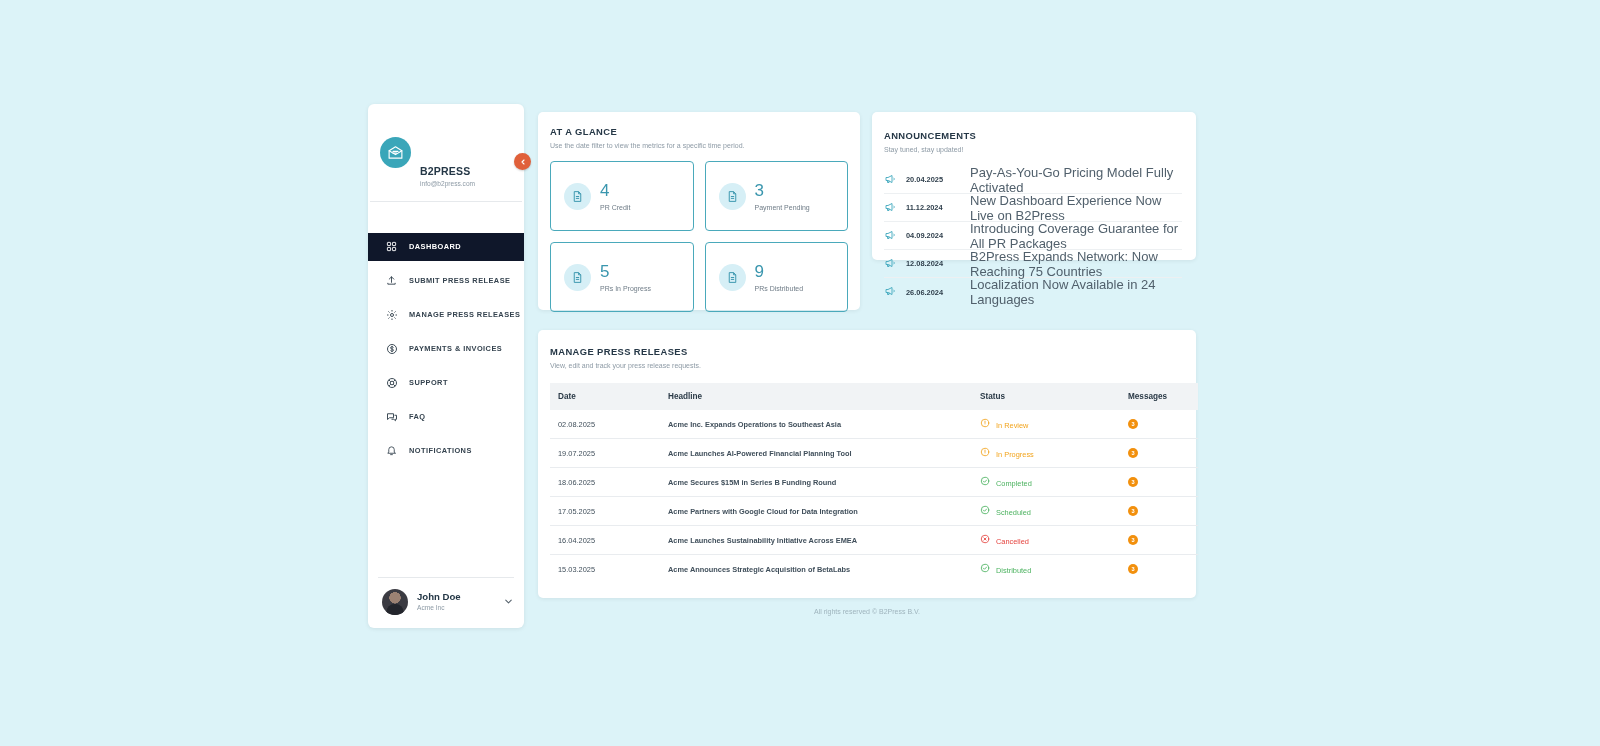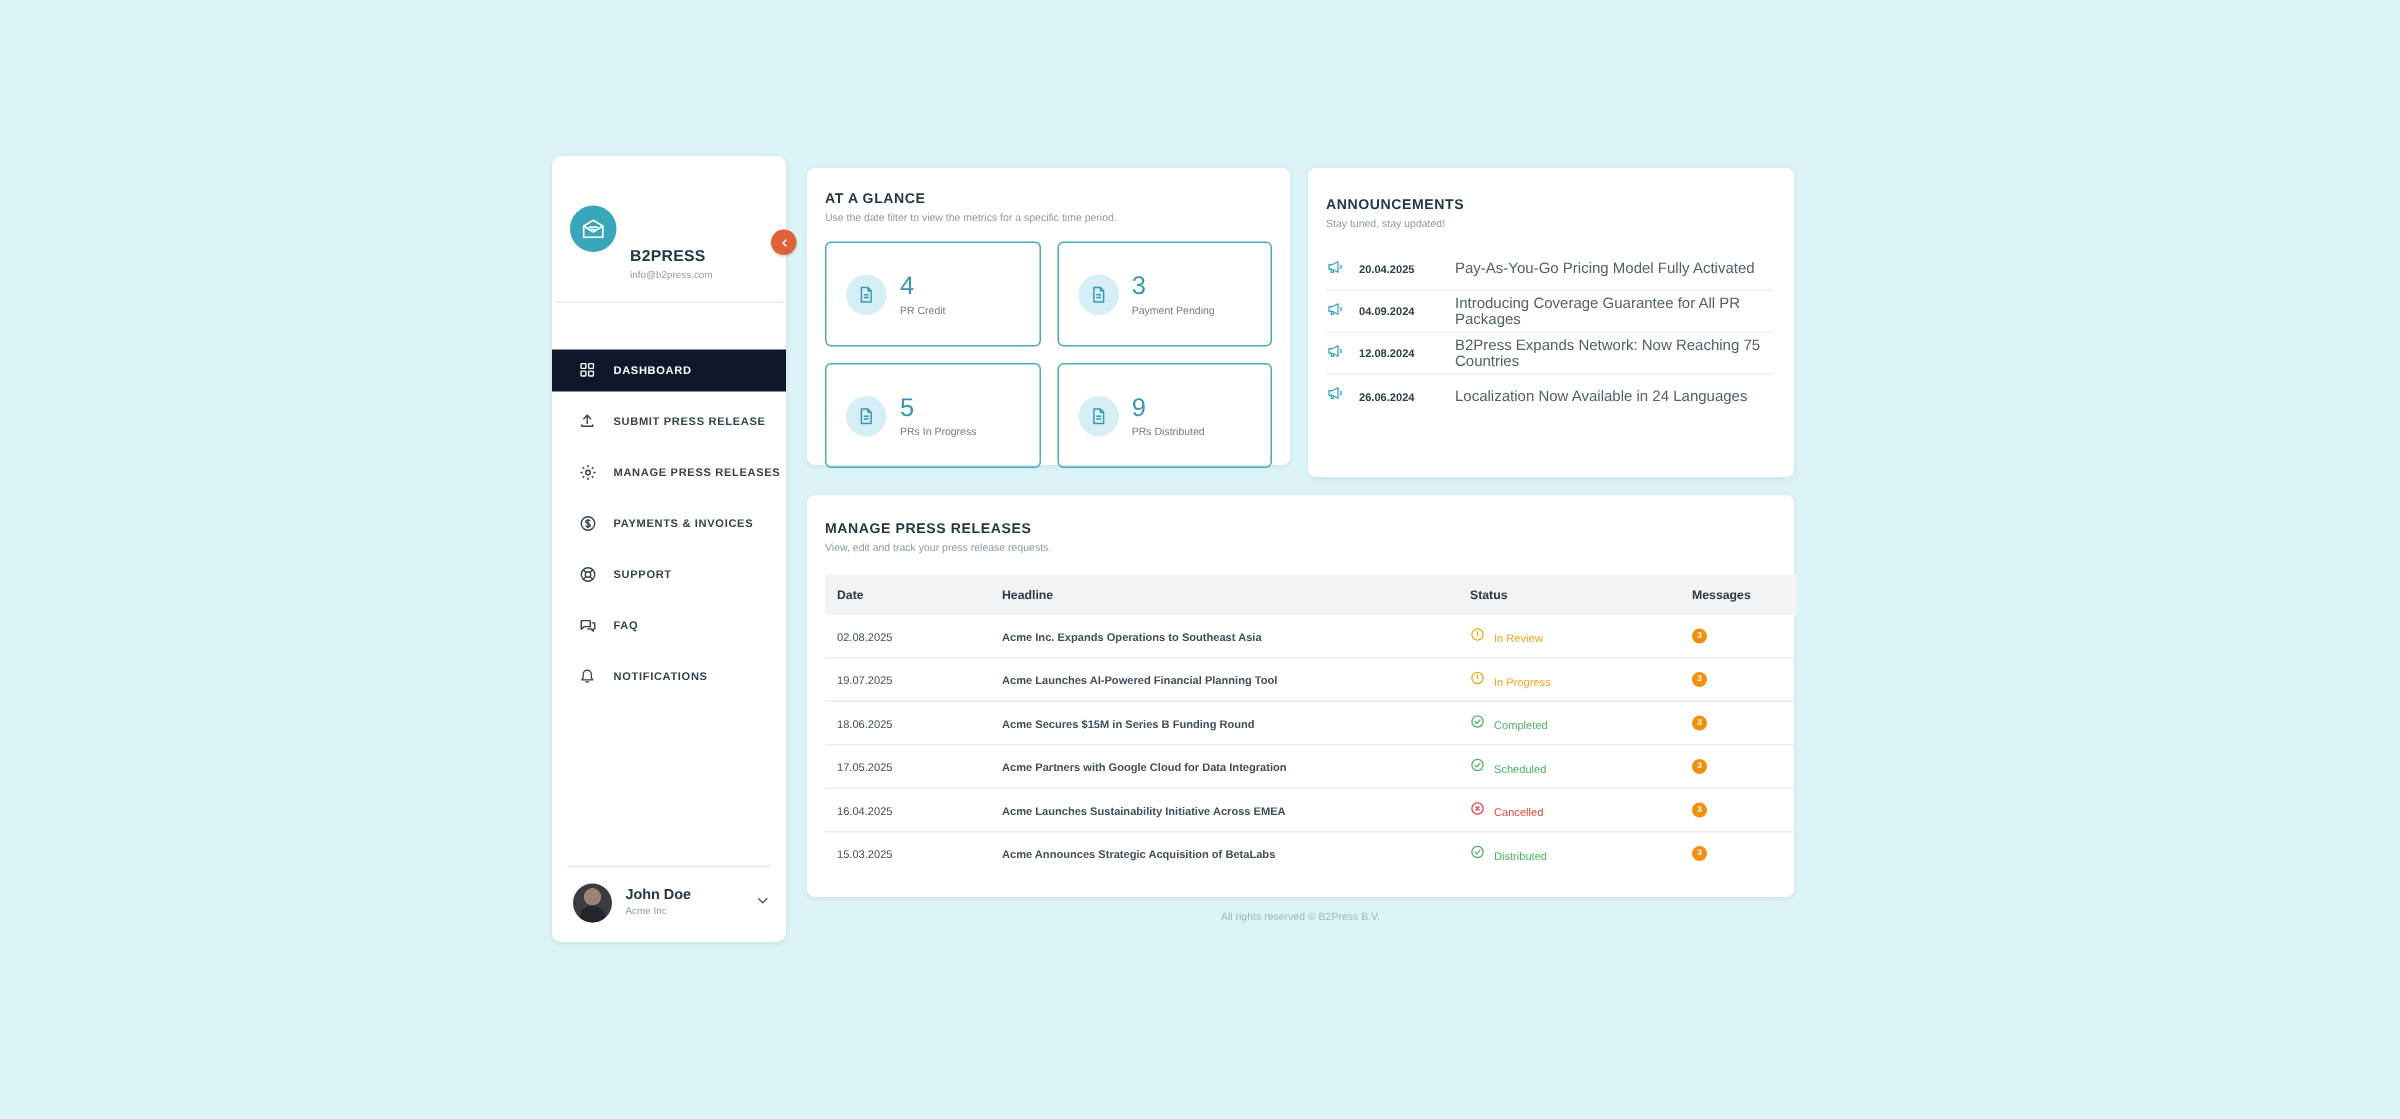--- a/index.html
+++ b/index.html
@@ -81,29 +81,29 @@
     display: flex; align-items: center; gap: 9px; padding-left: 13px; cursor: pointer;
   }
   .stat-circle {
     width: 27px; height: 27px; border-radius: 50%; background: #d6eff6; flex: 0 0 27px;
     display: flex; align-items: center; justify-content: center;
   }
   .stat-num { font-size: 17px; color: #3a96ae; font-weight: normal; line-height: 1; }
   .stat-label { font-size: 7px; color: #6f7c87; margin-top: 5px; }
 
   
-  .ann { left: 872px; top: 112px; width: 324px; height: 206px; padding: 18px 14px 0 12px; }
+  .ann { left: 872px; top: 112px; width: 324px; height: 148px; padding: 18px 14px 0 12px; }
   .ann-list { margin-top: 13px; }
   .ann-row {
     display: flex; align-items: center; gap: 10px;
     height: 28px; border-bottom: 1px solid #edf0f2; cursor: pointer;
   }
   .ann-row:last-child { border-bottom: none; }
   .ann-date { font-size: 7.4px; font-weight: bold; color: #2e3e4b; width: 54px; flex: 0 0 54px; }
-  .ann-text { font-size: 10px; color: #51606c; }
+  .ann-text { font-size: 13px; color: #51606c; }
 
   
   .mpr { left: 538px; top: 330px; width: 658px; height: 268px; padding: 16px 12px 0 12px; }
   .table { width: 100%; border-collapse: collapse; margin-top: 14px; table-layout: fixed; }
   .table thead th {
     background: #f1f3f5; text-align: left;
     font-size: 8.2px; font-weight: bold; color: #2b3a47;
     padding: 9px 0 9px 8px; height: 26px;
   }
   .table tbody td {
@@ -322,20 +322,31 @@
         <span class="ann-text">Pay-As-You-Go Pricing Model Fully Activated</span>
       </div>
       <div class="ann-row">
         <span>
           <svg width="12" height="12" viewBox="0 0 24 24" fill="none" stroke="#3fa8bd" stroke-width="1.8" stroke-linejoin="round">
               <path d="M4 9h4l8-4v14l-8-4H4z"></path>
               <path d="M7 15v4h3v-4"></path>
               <path d="M19 9.5a3 3 0 0 1 0 5"></path>
             </svg>
         </span>
+        <span class="ann-date">11.12.2024</span>
+        <span class="ann-text">New Dashboard Experience Now Live on B2Press</span>
+      </div>
+      <div class="ann-row">
+        <span>
+          <svg width="12" height="12" viewBox="0 0 24 24" fill="none" stroke="#3fa8bd" stroke-width="1.8" stroke-linejoin="round">
+              <path d="M4 9h4l8-4v14l-8-4H4z"></path>
+              <path d="M7 15v4h3v-4"></path>
+              <path d="M19 9.5a3 3 0 0 1 0 5"></path>
+            </svg>
+        </span>
         <span class="ann-date">04.09.2024</span>
         <span class="ann-text">Introducing Coverage Guarantee for All PR Packages</span>
       </div>
       <div class="ann-row">
         <span>
           <svg width="12" height="12" viewBox="0 0 24 24" fill="none" stroke="#3fa8bd" stroke-width="1.8" stroke-linejoin="round">
               <path d="M4 9h4l8-4v14l-8-4H4z"></path>
               <path d="M7 15v4h3v-4"></path>
               <path d="M19 9.5a3 3 0 0 1 0 5"></path>
             </svg>

